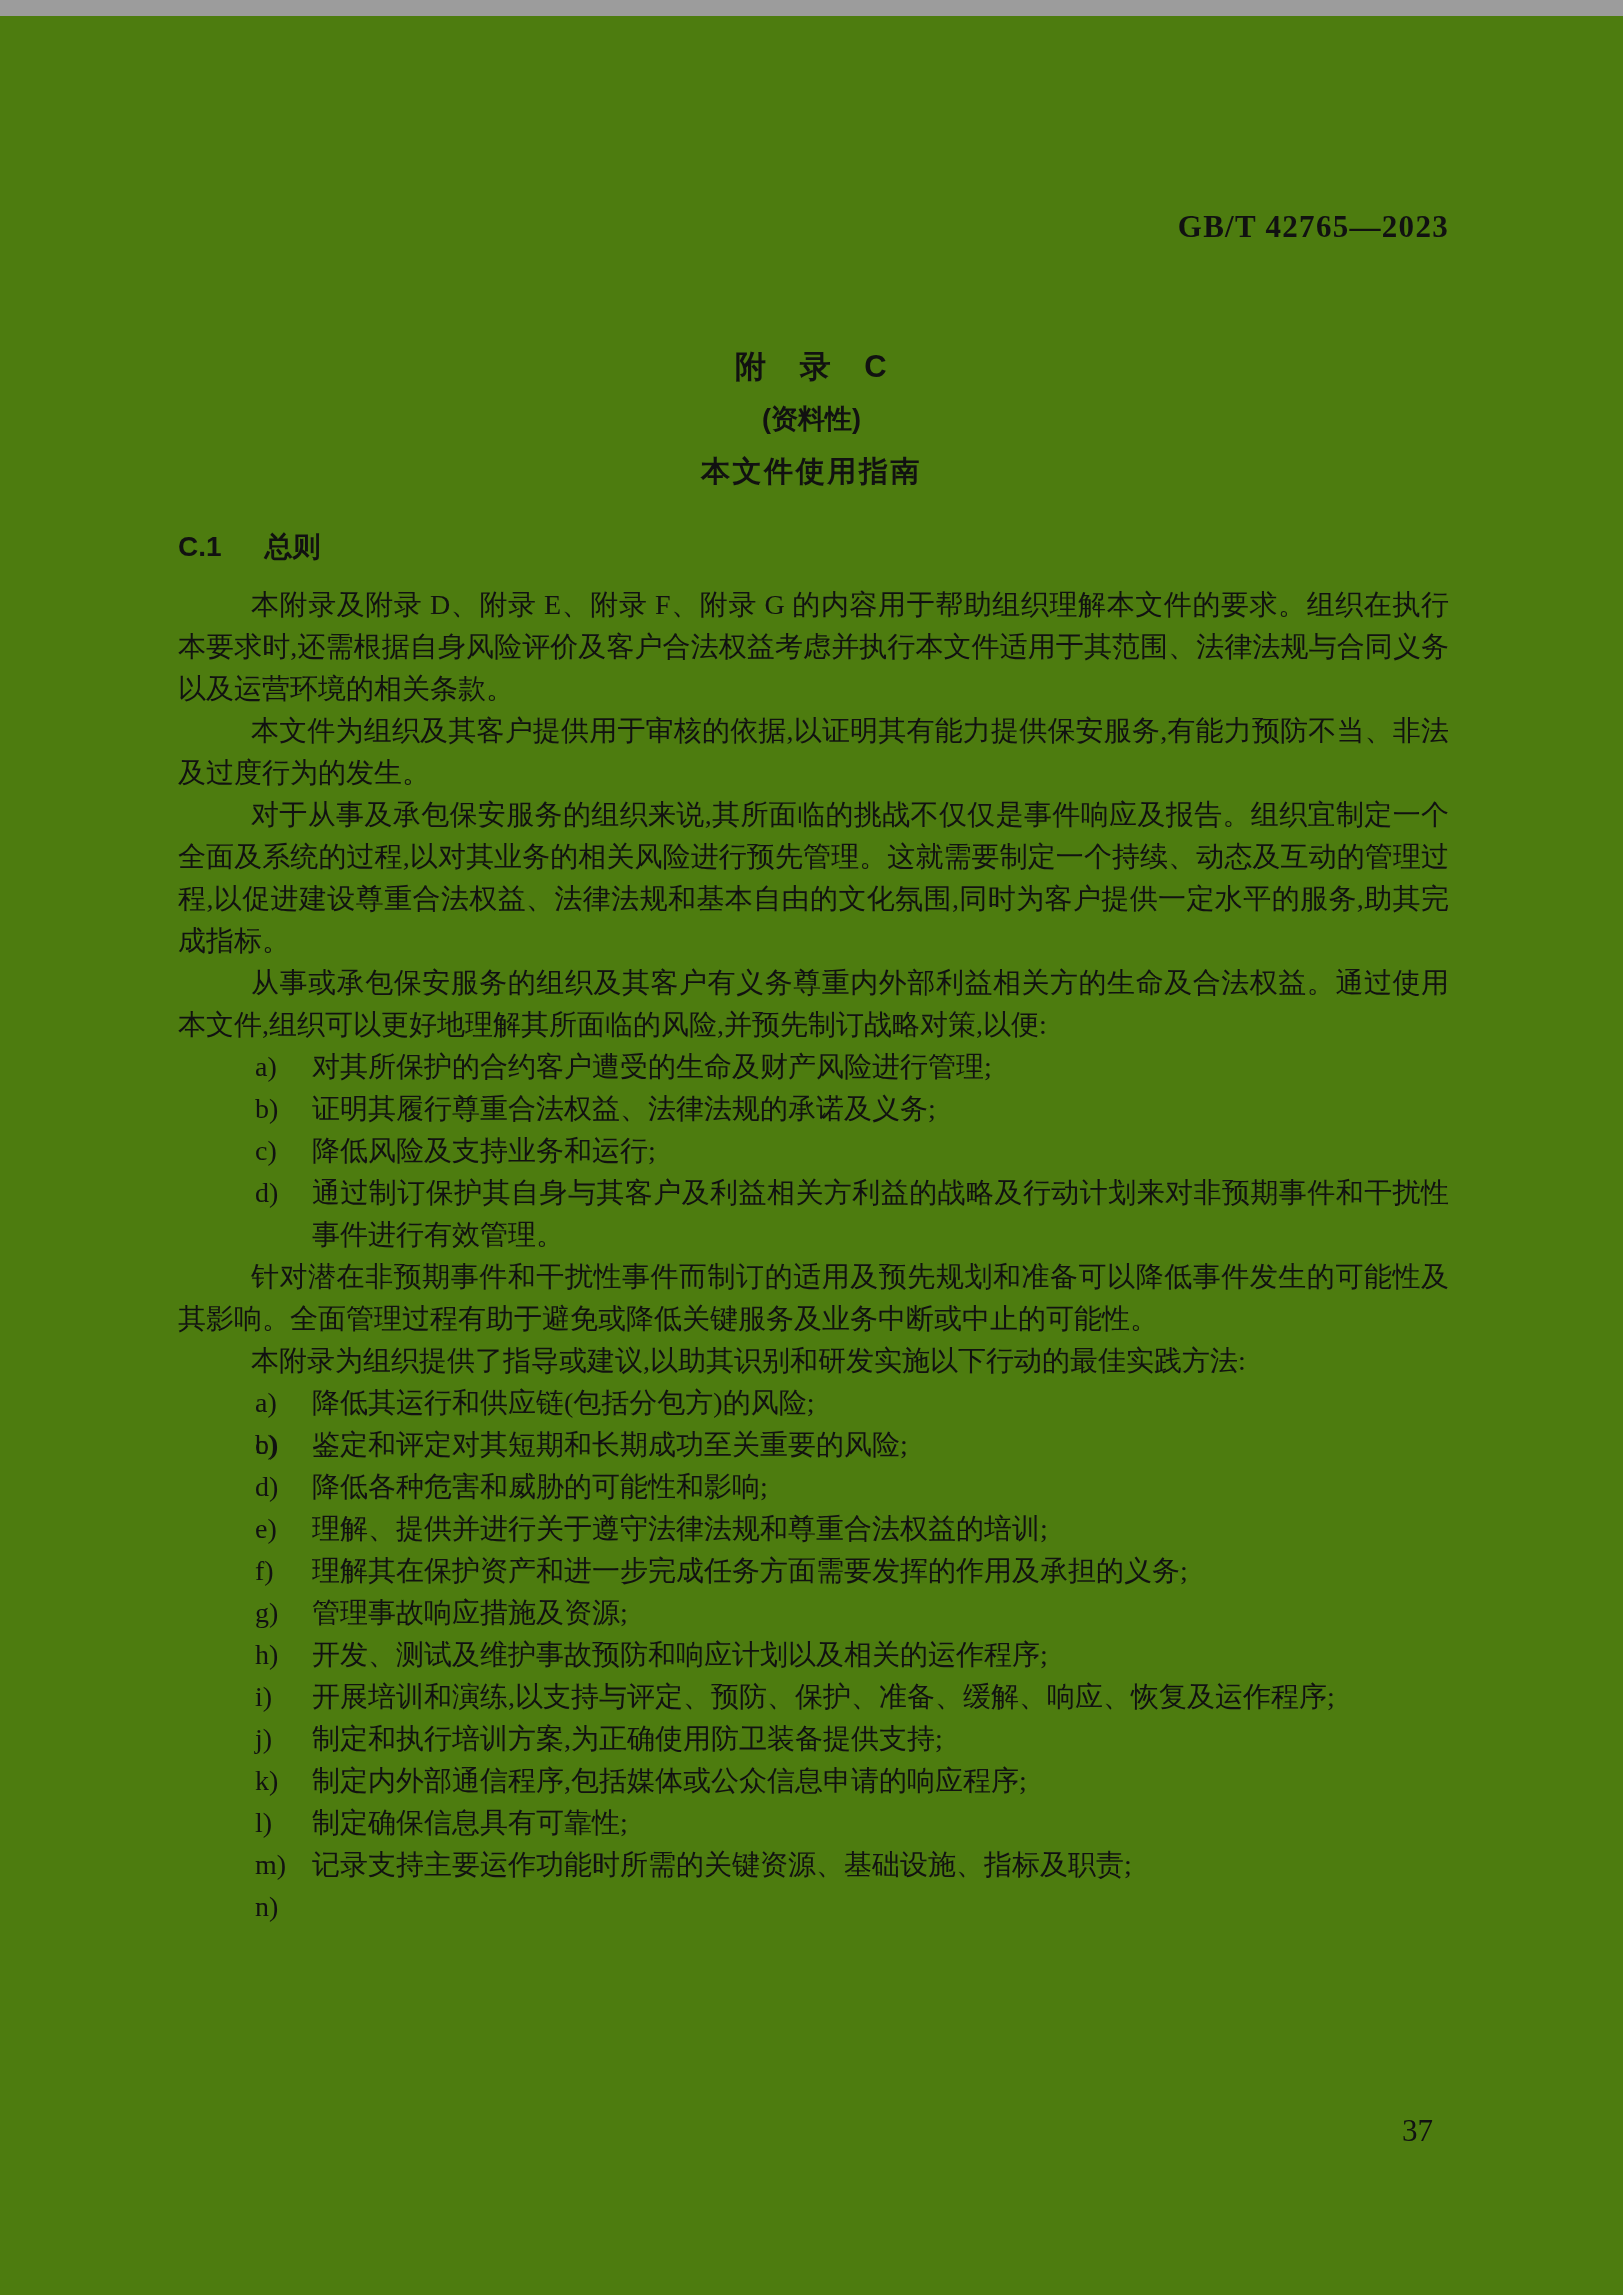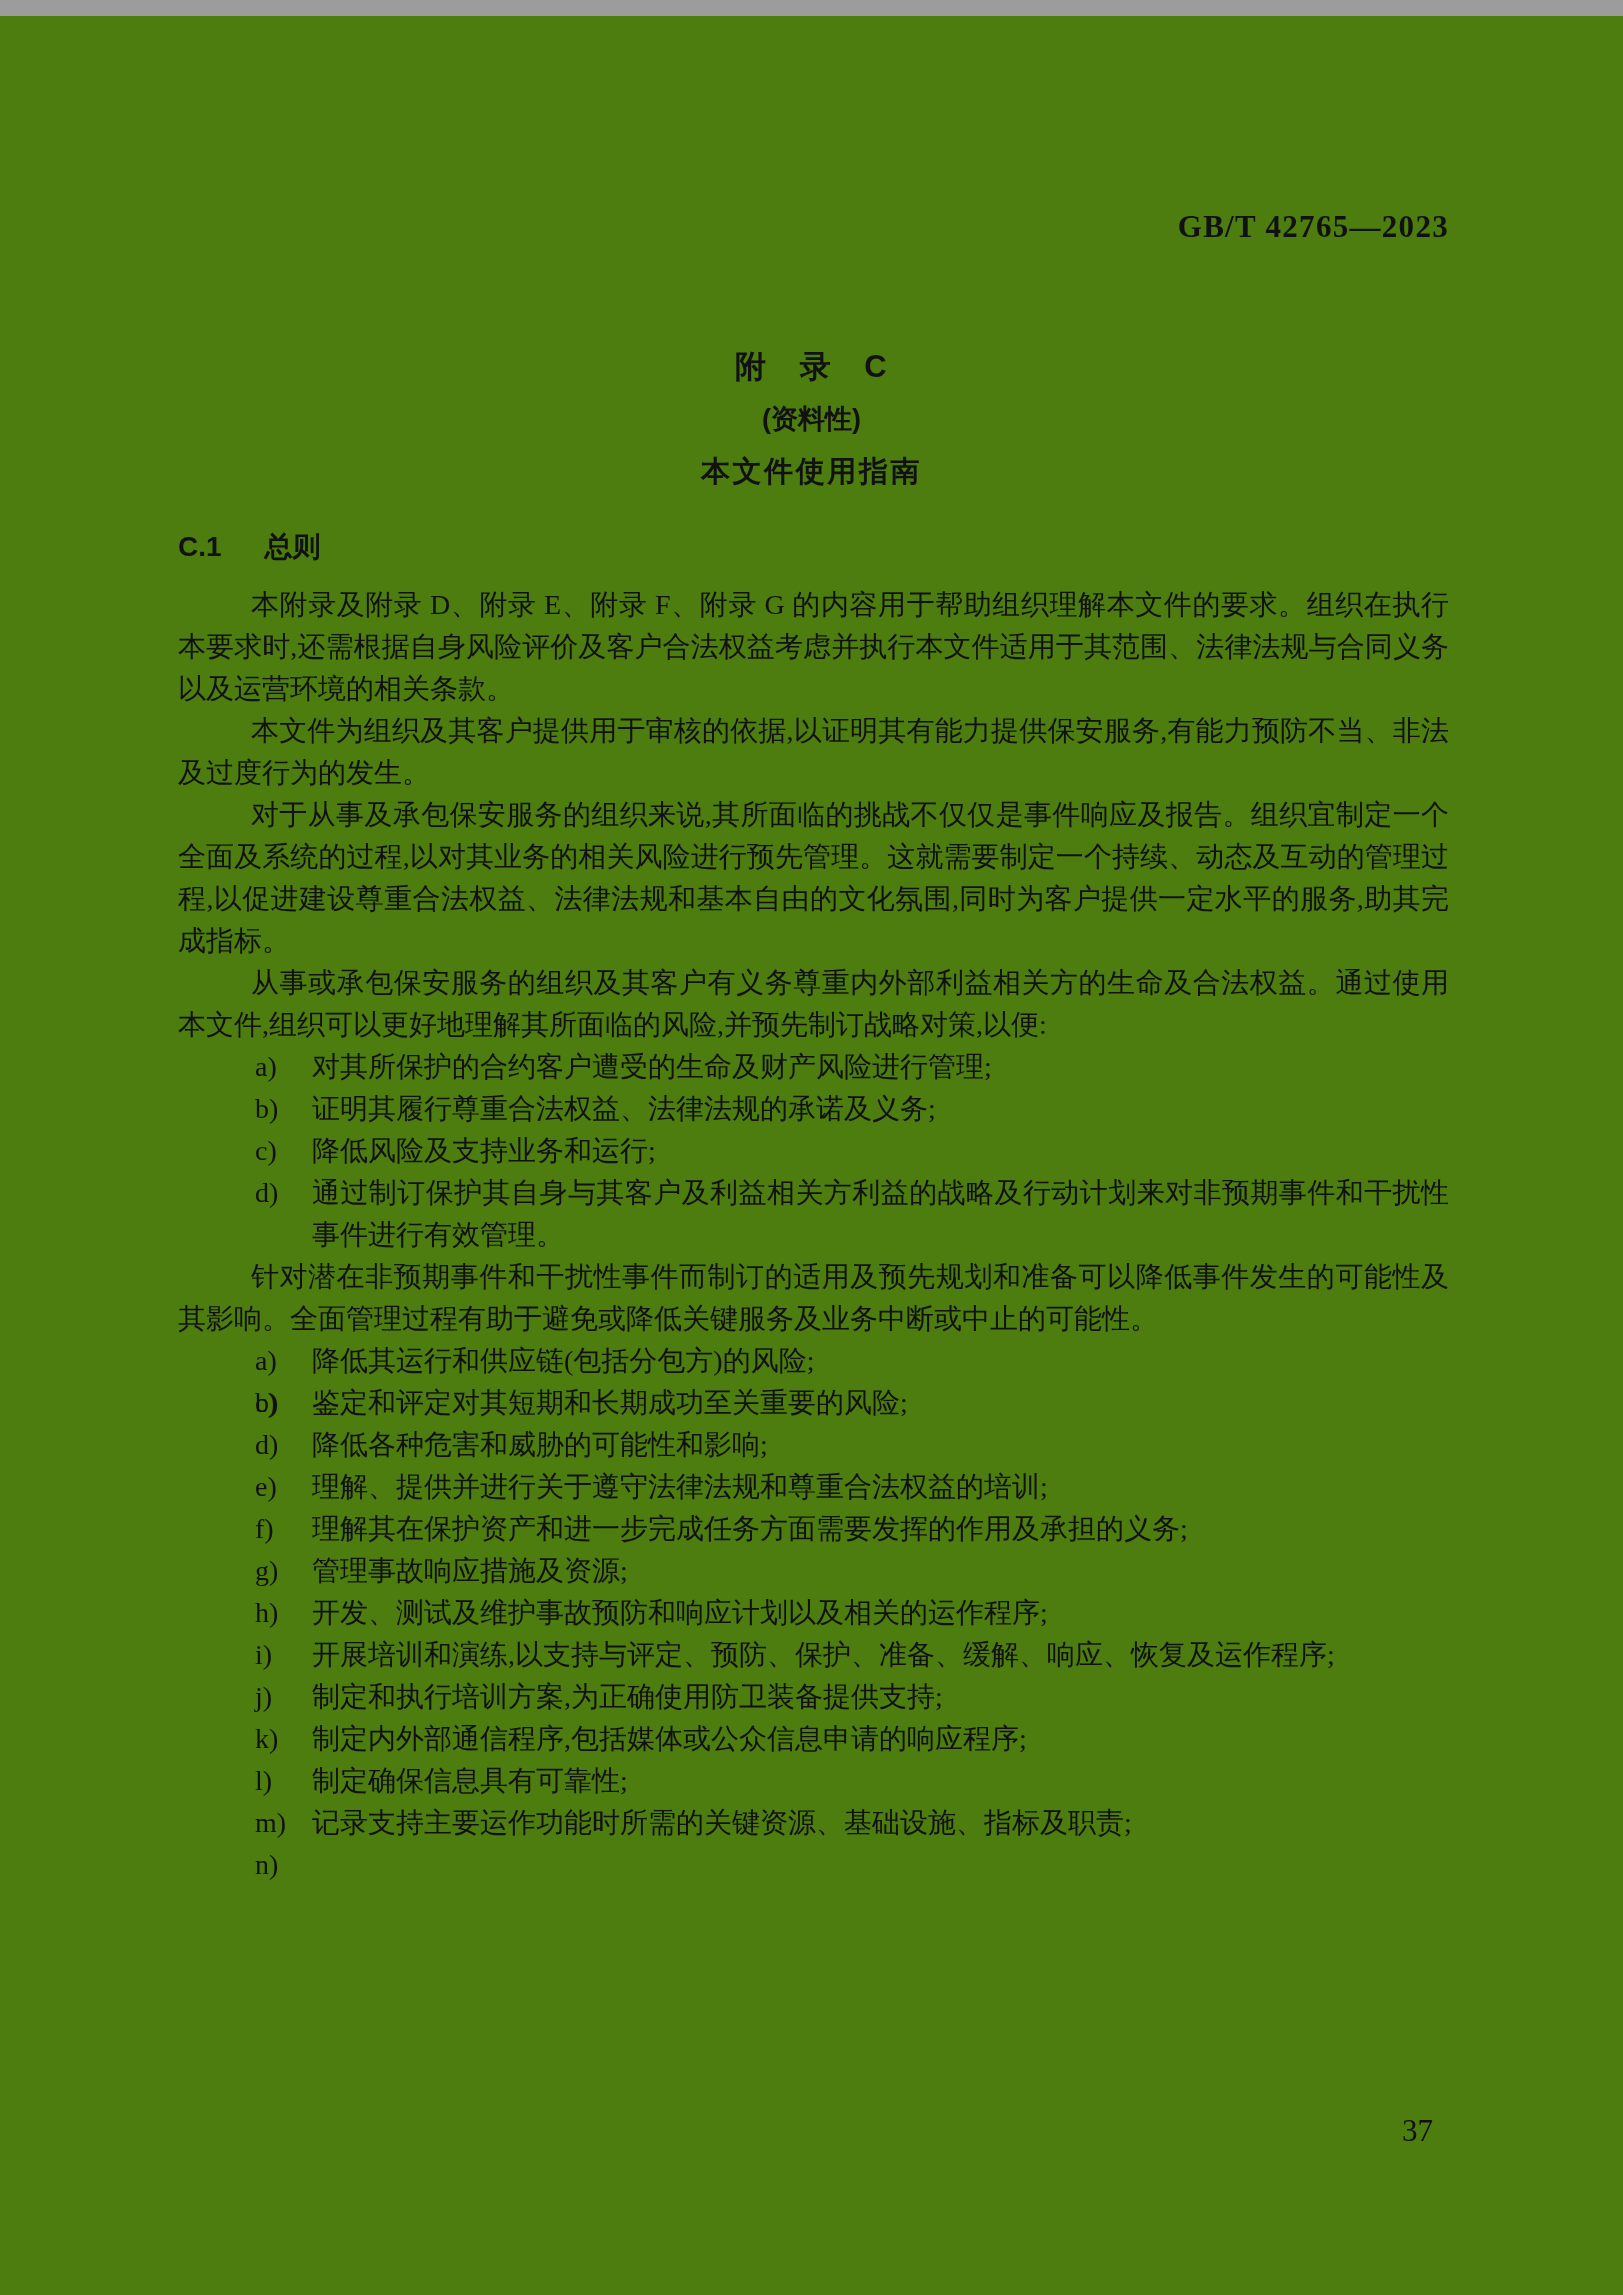--- a/index.html
+++ b/index.html
@@ -99,20 +99,21 @@
           <span>降低风险及支持业务和运行;</span>
         </li>
 
         <li>
           <span class="lbl">d)</span>
           <span>通过制订保护其自身与其客户及利益相关方利益的战略及行动计划来对非预期事件和干扰性事件进行有效管理。</span>
         </li>
       </ol>
 
     <p>针对潜在非预期事件和干扰性事件而制订的适用及预先规划和准备可以降低事件发生的可能性及其影响。全面管理过程有助于避免或降低关键服务及业务中断或中止的可能性。</p>
+    <p>本附录为组织提供了指导或建议,以助其识别和研发实施以下行动的最佳实践方法:</p>
 
     <ol class="item-list">
 
         <li>
           <span class="lbl">a)</span>
           <span>降低其运行和供应链(包括分包方)的风险;</span>
         </li>
 
         <li>
           <span class="lbl">b)</span>

